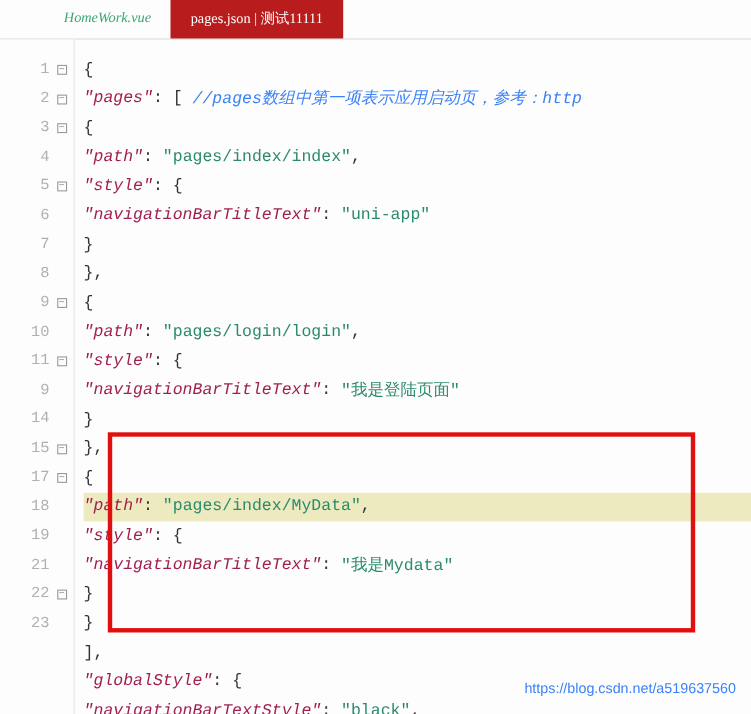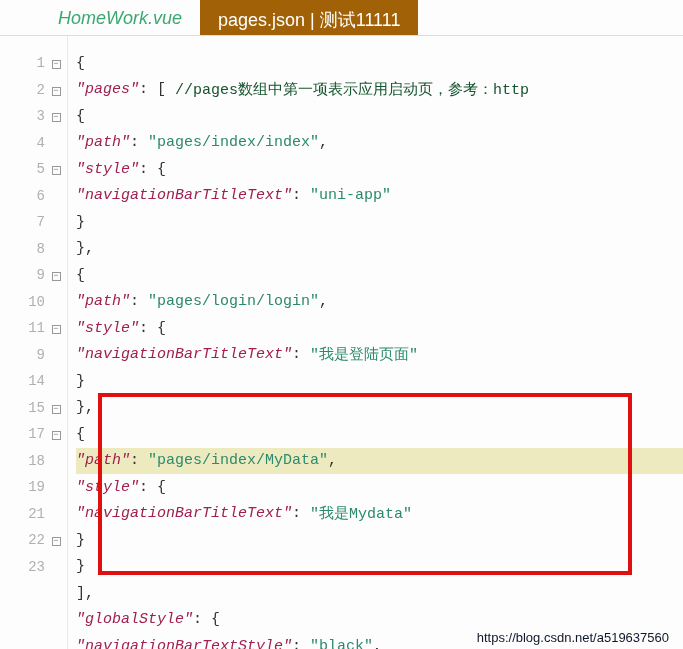--- a/index.html
+++ b/index.html
@@ -14,29 +14,29 @@
     }
     .tabs {
       display: flex;
       height: 36px;
       border-bottom: 1px solid #dcdcdc;
       background: #fdfdfd;
       padding-left: 40px;
     }
     .tab {
       padding: 8px 18px;
-      font-size: 18px;
+      font-size: 13px;
       color: #3aa872;
       cursor: pointer;
       font-style: italic;
-      font-family: Liberation Sans, sans-serif;
+      font-family: Liberation Serif, serif;
       text-align: center;
     }
     .tab.active {
-      background: #a16207;
+      background: #b91c1c;
       color: #ffffff;
       font-style: normal;
     }
     .editor {
       display: flex;
       position: relative;
     }
     .gutter {
       width: 68px;
       background: #fdfdfd;
@@ -81,35 +81,35 @@
       display: flex;
       align-items: center;
       white-space: pre;
     }
     .code-line.highlighted {
       background: #eeeabf;
     }
     .tok-punct { color: #333; }
     .tok-key { color: #a02050; font-style: italic; }
     .tok-string { color: #2b8a6e; }
-    .tok-comment { color: #14532d; }
+    .tok-comment { color: #3b82f6; font-style: italic; }
     .red-box {
       position: absolute;
       border: 4px solid #e01010;
       left: 98px;
       top: 393px;
       width: 534px;
       height: 182px;
       pointer-events: none;
     }
     .watermark {
       position: absolute;
-      bottom: 4px;
+      bottom: 16px;
       right: 14px;
-      color: #0f172a;
+      color: #3b82f6;
       font-size: 13px;
       font-family: Arial, sans-serif;
     }
     .sidebar-stub {
       position: absolute;
       left: 0;
       top: 120px;
       width: 14px;
       height: 30px;
       color: #888;

